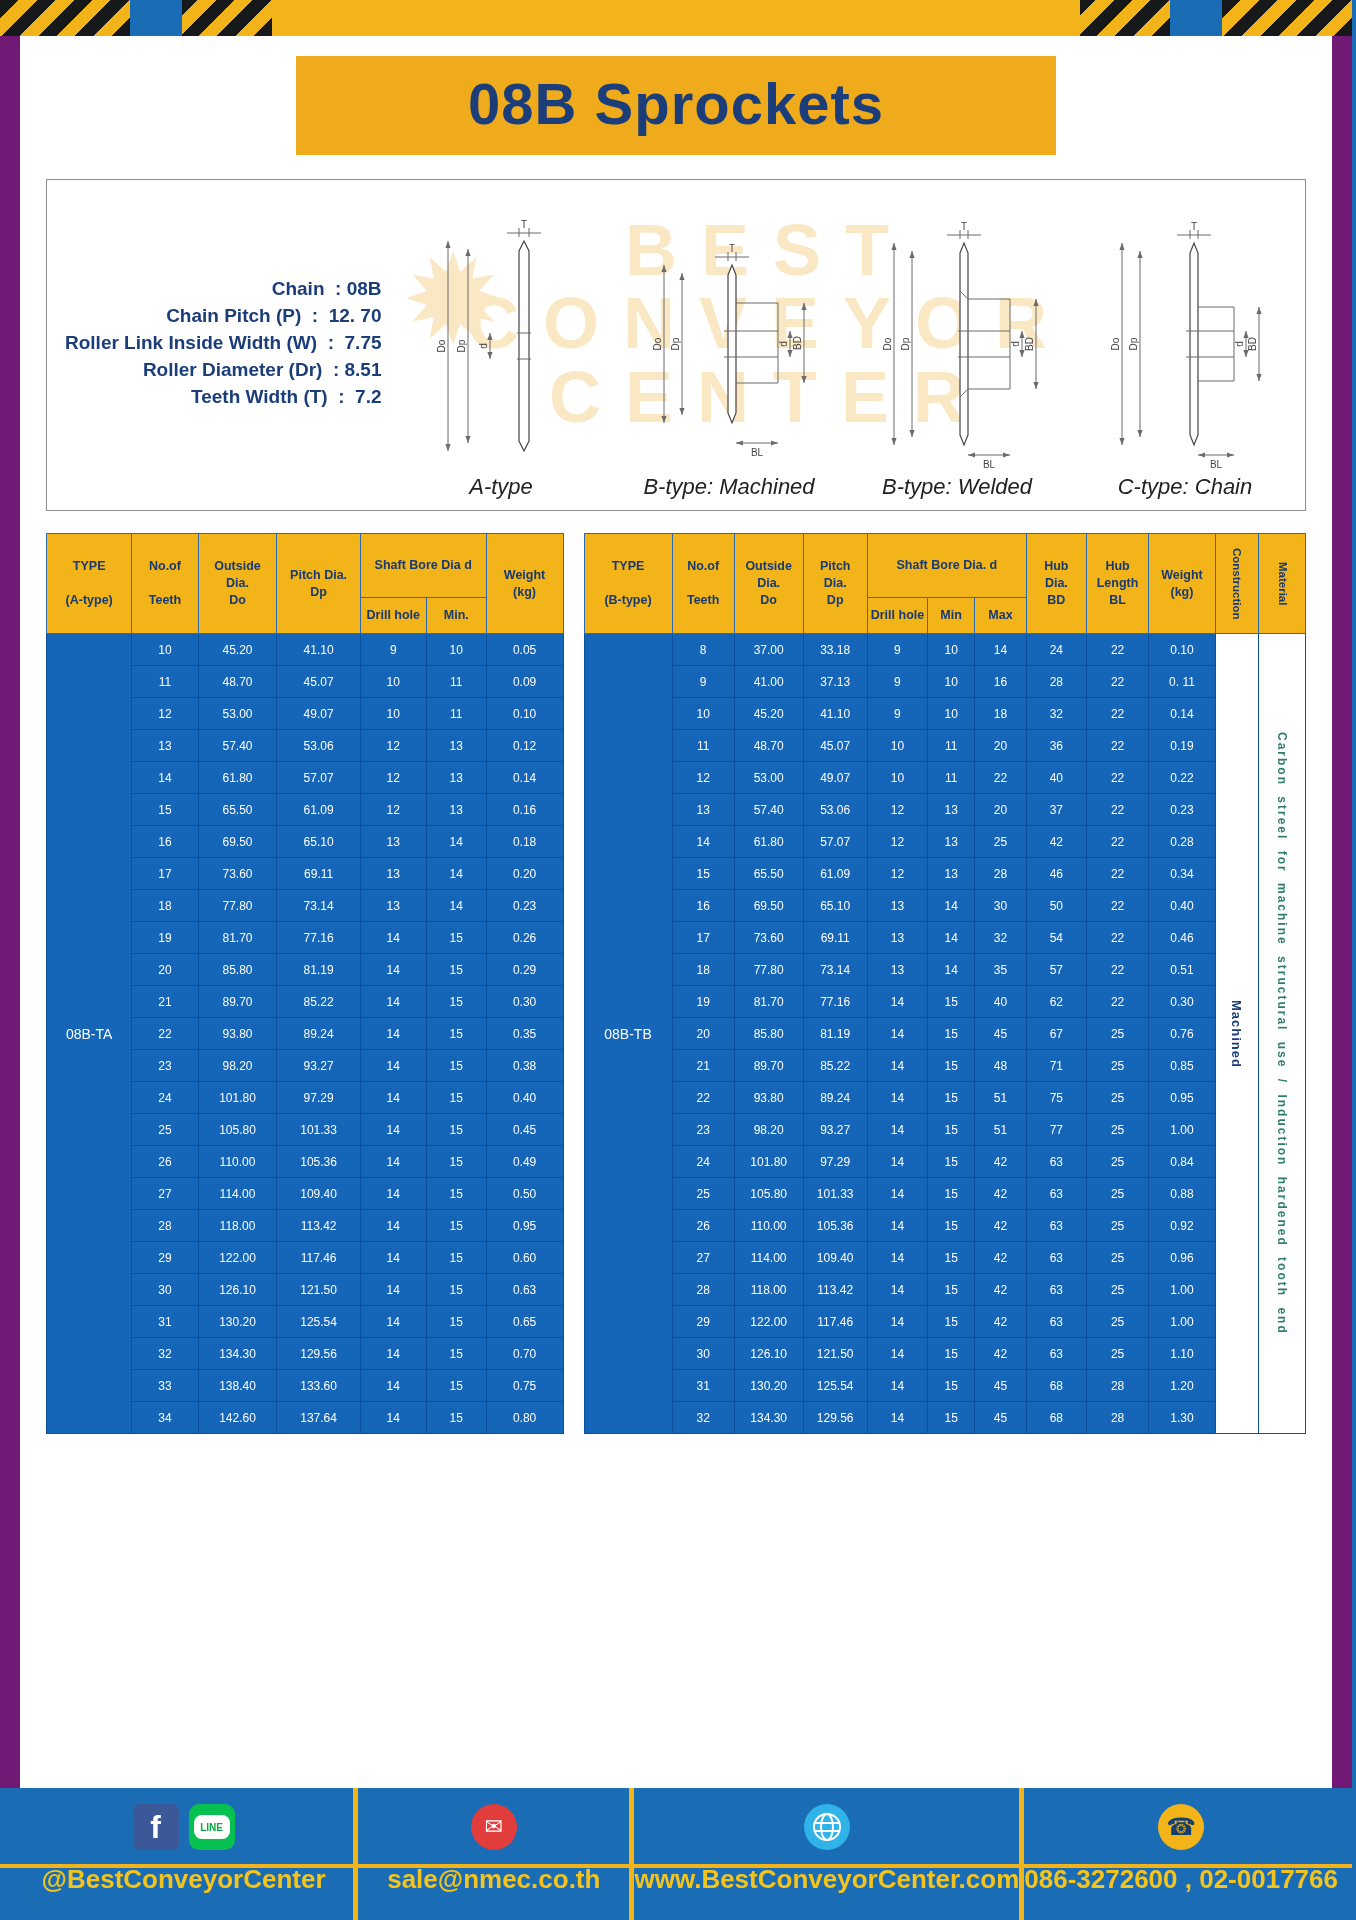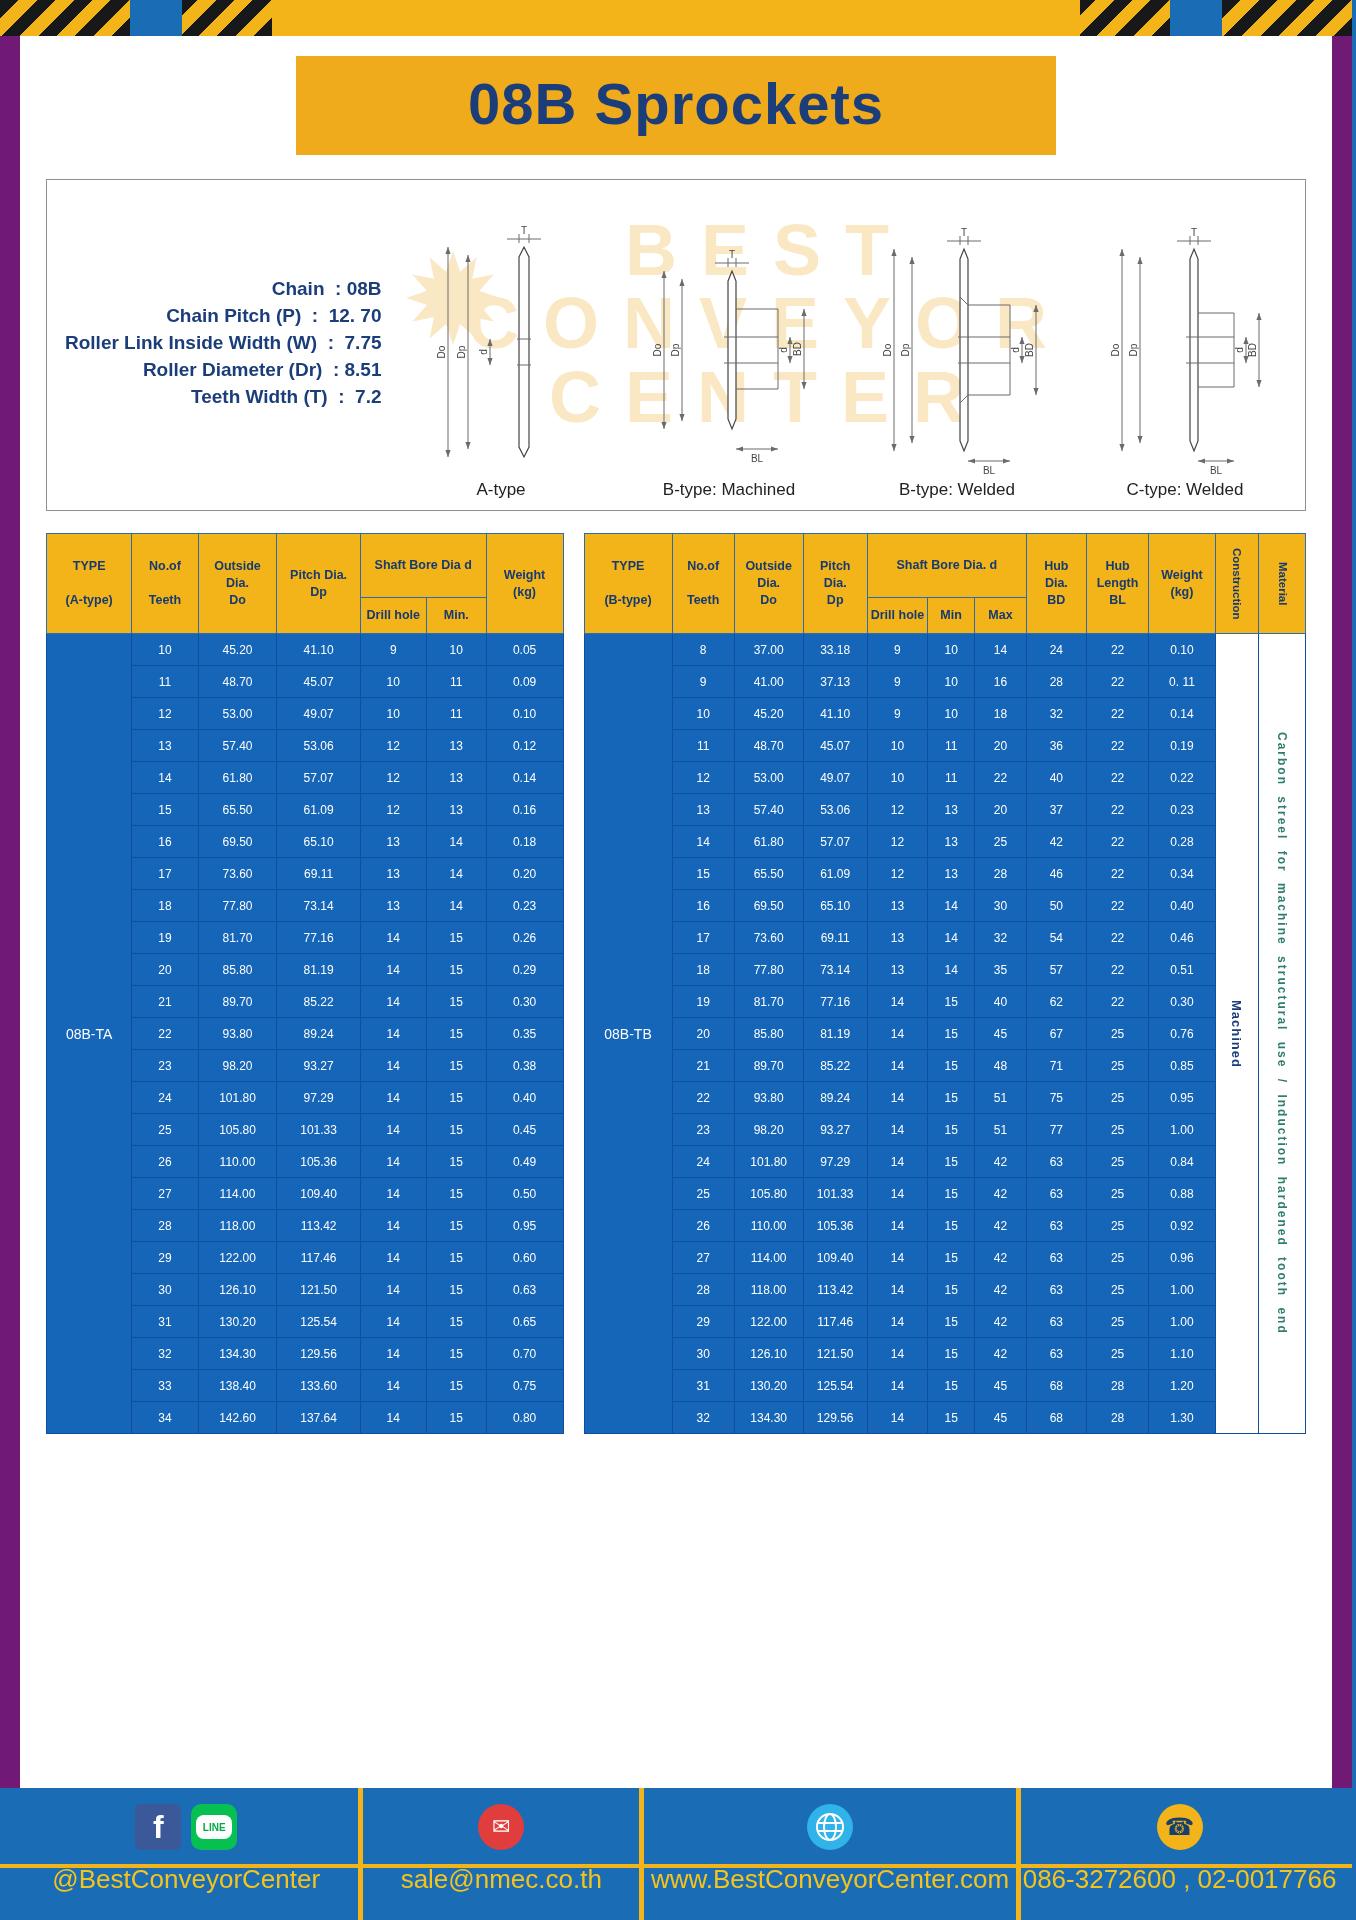--- a/index.html
+++ b/index.html
@@ -24,21 +24,21 @@
   .specs { position:absolute; left:18px; top:96px; z-index:3; }
   .spec-line { color:#1b3e7a; font-weight:bold; font-size:19px; line-height:1.42; white-space:pre;text-align:right; }
 
   .watermark { position:absolute; left:420px; top:34px; z-index:1; color:#f6d694; opacity:.55; text-align:center; font-weight:bold; line-height:1.02; pointer-events:none; }
   .watermark .wline { font-size:72px; letter-spacing:24px; }
   .watermark .wstar { position:absolute; left:-60px; top:30px; font-size:110px; letter-spacing:0; }
 
   .figures { position:absolute; left:340px; right:6px; top:8px; bottom:2px; display:flex; justify-content:space-between; align-items:flex-end; z-index:2; }
   .figure { flex:1; text-align:center; }
   .figure svg { display:block; margin:0 auto; }
-  .caption { font-size:17px; color:#222; padding:2px 0 8px; }
+  .caption { font-size:22px; color:#222; padding:2px 0 8px;font-style:italic; }
   .sl { stroke:#6b6b6b; stroke-width:1; fill:none; }
   .pl { stroke:#444; stroke-width:1.2; fill:#fdfdfd; }
   .af { fill:#6b6b6b; }
   .dt { font-size:10px; fill:#444; }
 
   
   .tables { display:flex; gap:20px; margin:22px 26px 0; align-items:flex-start; }
   table { border-collapse:collapse; table-layout:fixed; }
   .tbl-a { width:520px; }
   .tbl-b { width:726px; }
@@ -52,21 +52,21 @@
   td.constr { color:#1b3e7a; font-weight:bold; font-size:13px; letter-spacing:1px; }
   td.material { color:#2f7d6d; font-weight:bold; font-size:12px; letter-spacing:2px; word-spacing:5px; padding:8px 0; }
 
   
   .footer { flex:0 0 132px; position:relative; background:#1a6cb5; display:flex; align-items:stretch; padding:0 14px; }
   .footer-line { position:absolute; left:0; right:0; top:76px; height:4px; background:#f2b418; z-index:0; }
   .fsec { display:flex; flex-direction:column; align-items:center; justify-content:flex-start; padding-top:10px; z-index:1; }
   .fsec-1 { flex:1.25; } .fsec-2 { flex:1.0; } .fsec-3 { flex:1.35; } .fsec-4 { flex:1.15; }
   .fsep { width:5px; background:#f2b418; z-index:1; }
   .icon-row { display:flex; gap:10px; align-items:center; height:58px; }
-  .ftext { color:#f5c41c; font-weight:normal; font-size:26px; margin-top:8px; white-space:nowrap; }
+  .ftext { color:#f5c41c; font-weight:bold; font-size:26px; margin-top:8px; white-space:nowrap; }
   .icn { width:46px; height:46px; display:flex; align-items:center; justify-content:center; }
   .icn-fb { background:#3b5998; border-radius:6px; color:#fff; font-size:32px; font-weight:bold; }
   .icn-line { background:#06c152; border-radius:10px; }
   .line-bubble { background:#fff; border-radius:8px; width:36px; height:24px; display:flex; align-items:center; justify-content:center; color:#06a844; font-size:10px; font-weight:bold; }
   .icn-mail { background:#e23d3d; border-radius:50%; color:#fff; font-size:22px; }
   .icn-globe { background:#2fb3e8; border-radius:50%; }
   .icn-phone { background:#f2b418; border-radius:50%; color:#17406f; font-size:24px; }
 </style>
 </head>
 <body>
@@ -228,21 +228,21 @@
               <text class="dt" transform="rotate(-90 145 127)" x="145" y="127" text-anchor="middle">d</text>
               <line class="sl" x1="161" y1="90" x2="161" y2="164"></line>
               <path class="af" d="M161 90 l-2.6 7 l5.2 0 Z"></path>
               <path class="af" d="M161 164 l-2.6 -7 l5.2 0 Z"></path>
               <text class="dt" transform="rotate(-90 158 127)" x="158" y="127" text-anchor="middle">BD</text>
               <line class="sl" x1="100" y1="238" x2="136" y2="238"></line>
               <path class="af" d="M100 238 l7 -2.6 l0 5.2 Z"></path>
               <path class="af" d="M136 238 l-7 -2.6 l0 5.2 Z"></path>
               <text class="dt" x="118" y="251" text-anchor="middle">BL</text>
             </svg>
-          <div class="caption">C-type: Welded</div>
+          <div class="caption">C-type: Chain</div>
         </div>
       </div>
     </div>
 
     <div class="tables">
 
       <table class="tbl-a">
         <colgroup>
           <col style="width:80px">
             <col style="width:62px">

